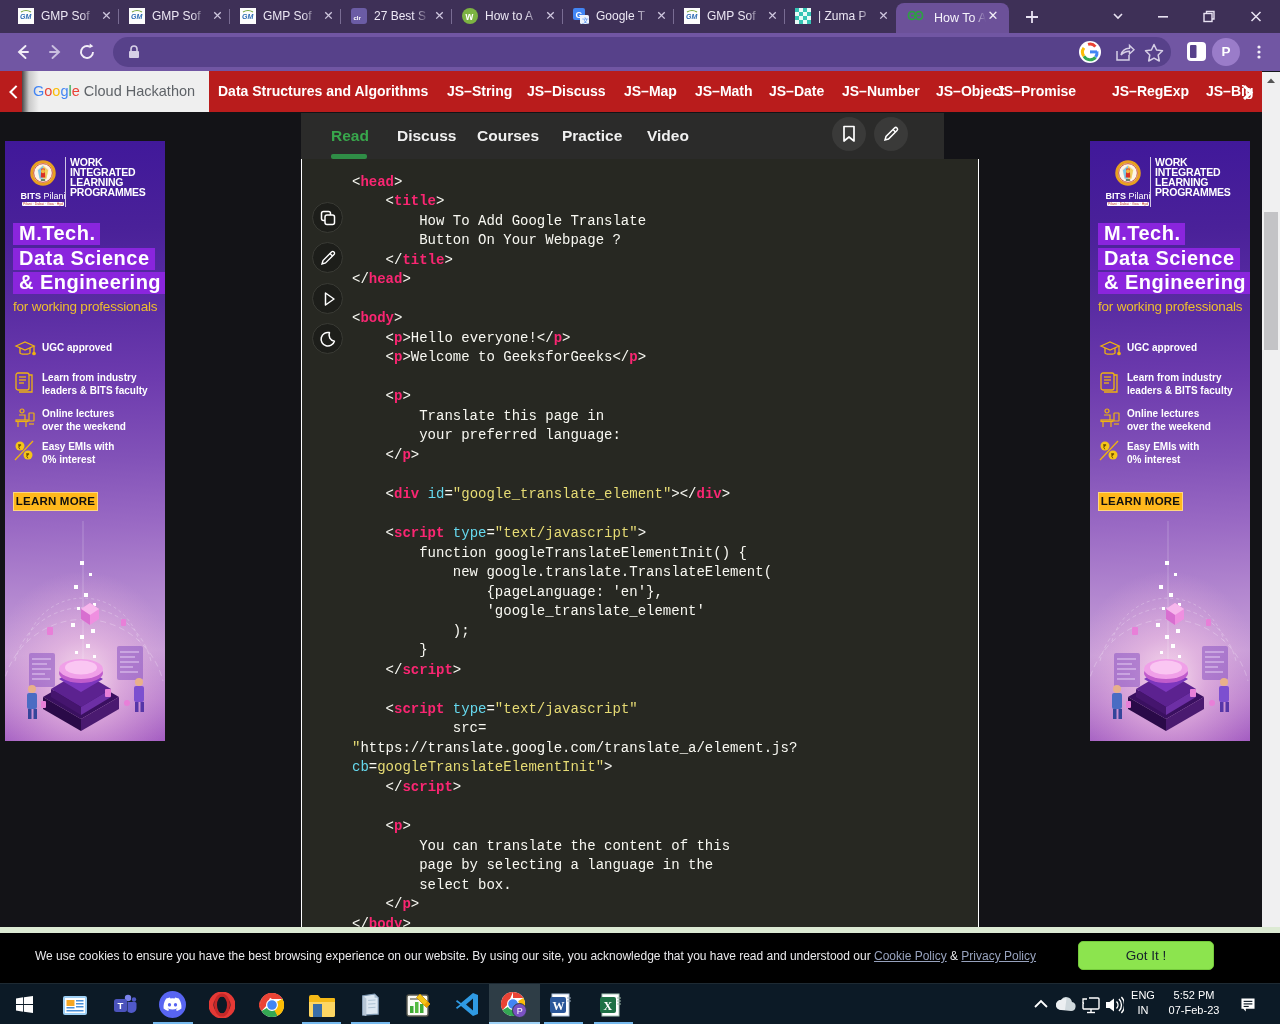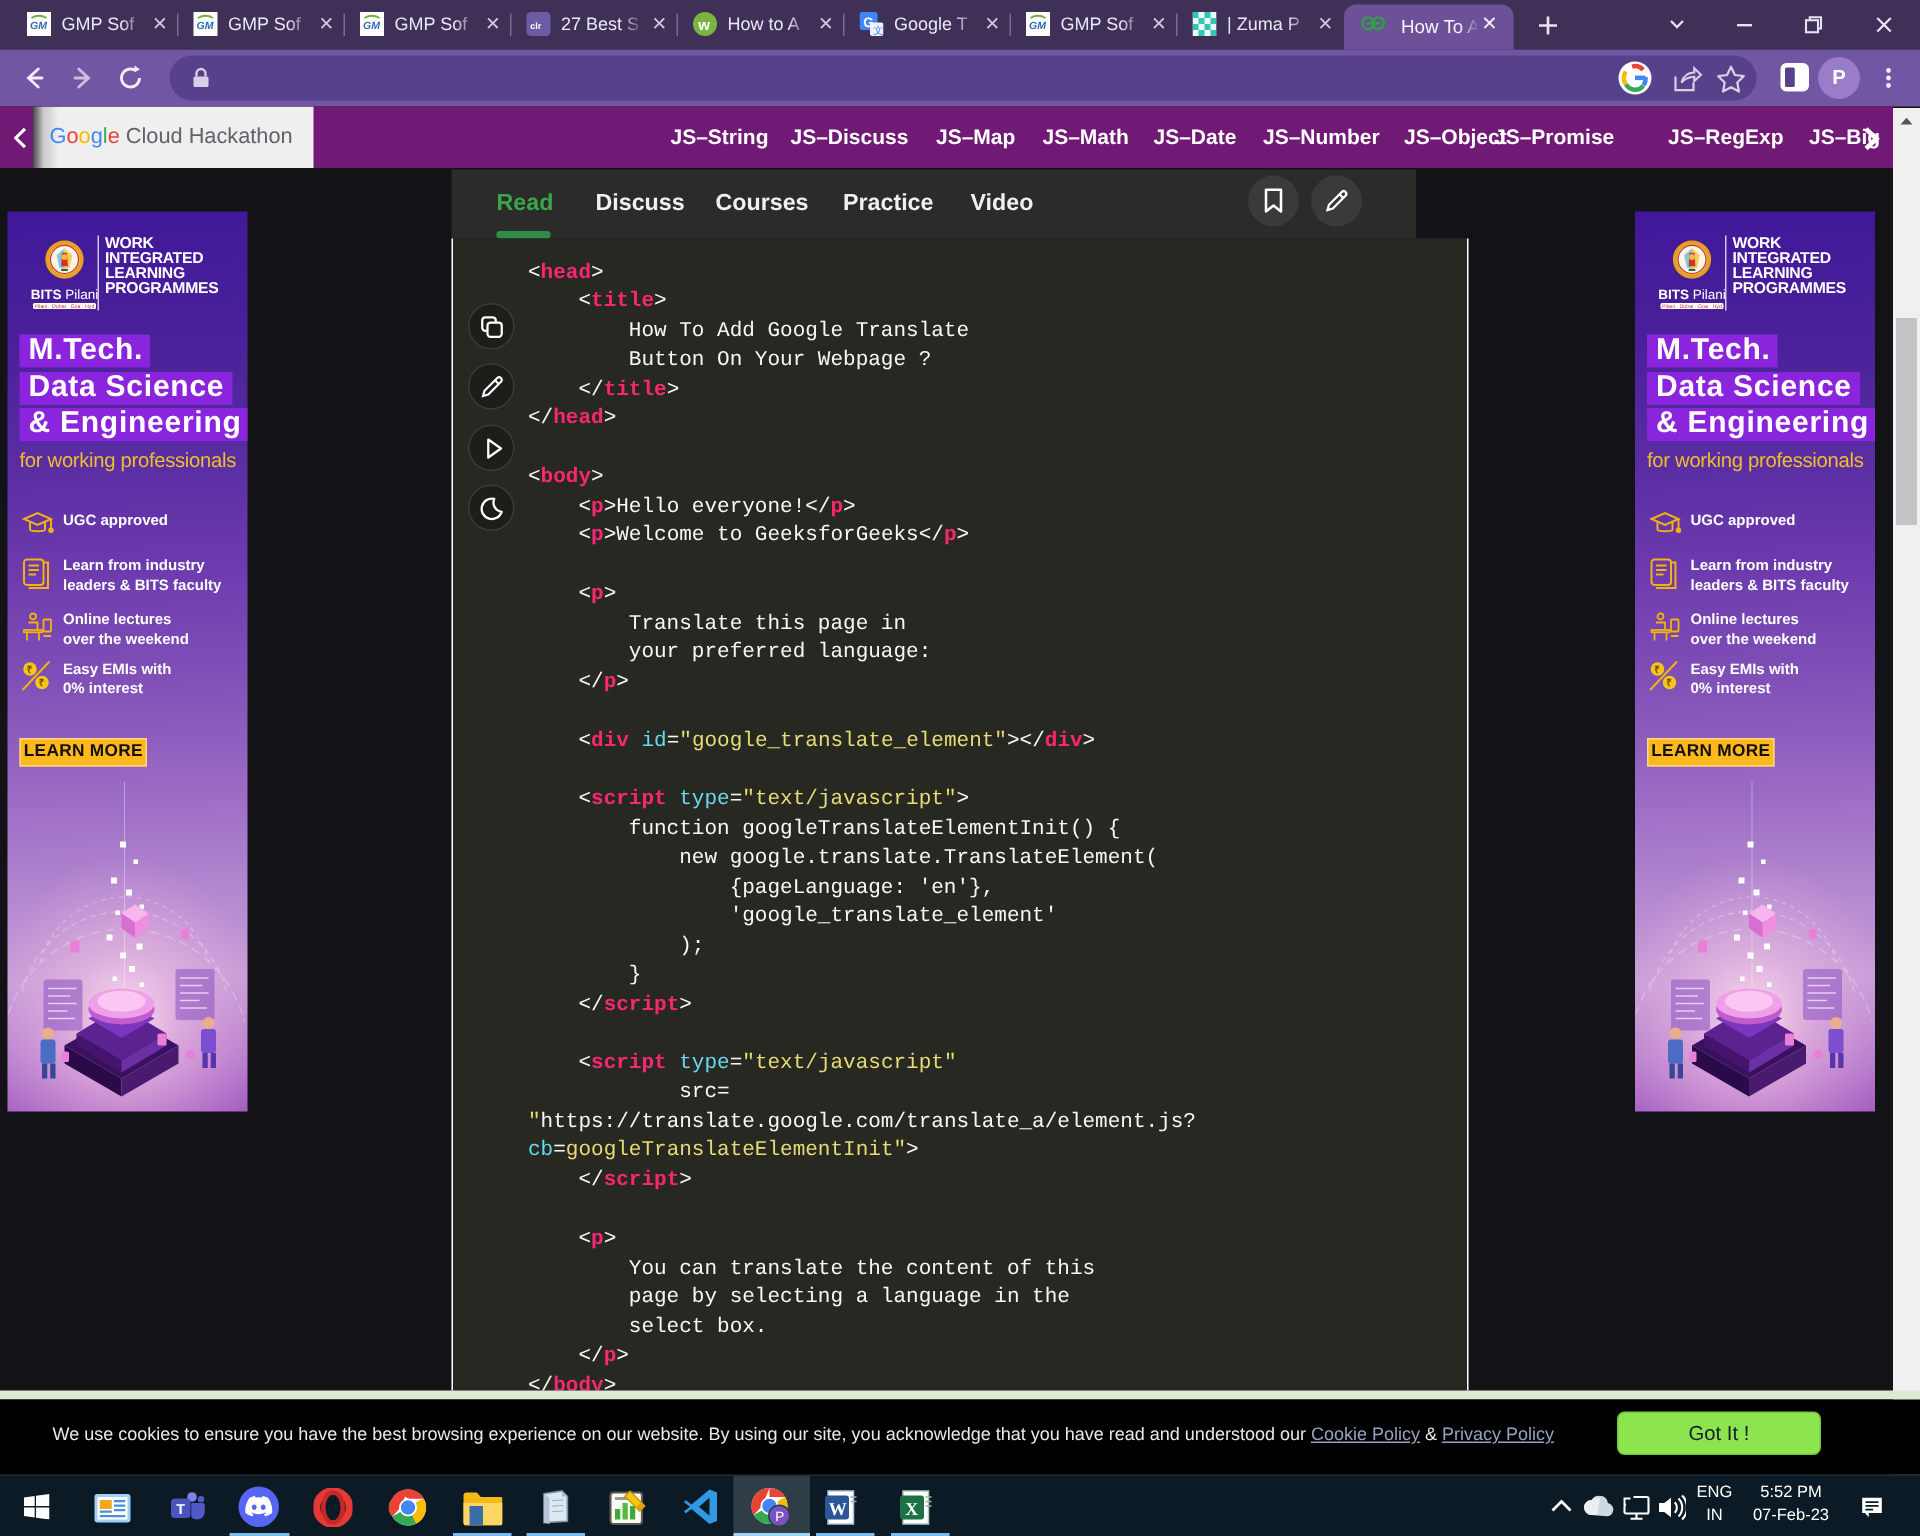--- a/index.html
+++ b/index.html
@@ -16,21 +16,21 @@
   .tdiv { position:absolute; top:9px; width:1px; height:15px; background:#796c93; }
   #activetab { position:absolute; left:896px; top:3px; width:113px; height:30px; background:#6c5199; border-radius:8px 8px 0 0; }
   .winbtn { position:absolute; top:0; width:14px; height:33px; color:#e8e2f2; font-size:15px; text-align:center; line-height:33px; }
 
   
   #toolbar { position:absolute; left:0; top:33px; width:1280px; height:38px; background:#7156a3; }
   #urlpill { position:absolute; left:113px; top:4px; width:1058px; height:30px; border-radius:15px; background:#57418a; }
   .tbico { position:absolute; top:3px; }
 
   
-  #gfghead { position:absolute; left:0; top:71px; width:1262px; height:41px; background:#701a75; overflow:hidden; }
+  #gfghead { position:absolute; left:0; top:71px; width:1262px; height:41px; background:#b91c1c; overflow:hidden; }
   #hackbox { position:absolute; left:22px; top:0; width:187px; height:41px; background:linear-gradient(90deg,#4a4a4a 0px,#c9c9c9 7px,#efefef 17px,#efefef 100%); font-size:14.5px; line-height:41px; padding-left:11px; white-space:nowrap; }
   .nav { position:absolute; top:0; height:41px; line-height:41px; color:#fff; font-weight:bold; font-size:14px; letter-spacing:0px; white-space:nowrap; }
 
   
   #pagebg { position:absolute; left:0; top:112px; width:1262px; height:815px; background:#131317; }
   #readrow { position:absolute; left:301px; top:113px; width:643px; height:46px; background:#2b2b2a; }
   .rtab { position:absolute; top:0; height:46px; line-height:46px; font-weight:bold; font-size:15.5px; color:#f0f0f0; letter-spacing:0px; }
   .iconcirc { position:absolute; width:34px; height:34px; border-radius:50%; background:#3a3a39; }
 
   #codebox { position:absolute; left:301px; top:159px; width:678px; height:768px; background:#272822; border-left:1px solid #fff; border-right:1px solid #fff; overflow:hidden; }
@@ -228,20 +228,21 @@
         </g>
       </svg>
   </div>
   <div id="gfghead">
     <svg style="position:absolute;left:7px;top:13px" width="14" height="16" viewBox="0 0 16 18">
         <path d="M11 2 L4 9 L11 16" stroke="#fff" stroke-width="2.4" fill="none"></path>
       </svg>
     <div id="hackbox">
       <span style="font-weight:500"><span style="color:#4285f4">G</span><span style="color:#ea4335">o</span><span style="color:#fbbc05">o</span><span style="color:#4285f4">g</span><span style="color:#34a853">l</span><span style="color:#ea4335">e</span></span><span style="color:#5f6368"> Cloud Hackathon</span>
     </div>
+    <div class="nav" style="left:218px">Data Structures and Algorithms</div>
     <div class="nav" style="left:447px">JS–String</div>
     <div class="nav" style="left:527px">JS–Discuss</div>
     <div class="nav" style="left:624px">JS–Map</div>
     <div class="nav" style="left:695px">JS–Math</div>
     <div class="nav" style="left:769px">JS–Date</div>
     <div class="nav" style="left:842px">JS–Number</div>
     <div class="nav" style="left:936px">JS–Object</div>
     <div class="nav" style="left:996px">JS–Promise</div>
     <div class="nav" style="left:1112px">JS–RegExp</div>
     <div class="nav" style="left:1206px">JS–Big</div>

